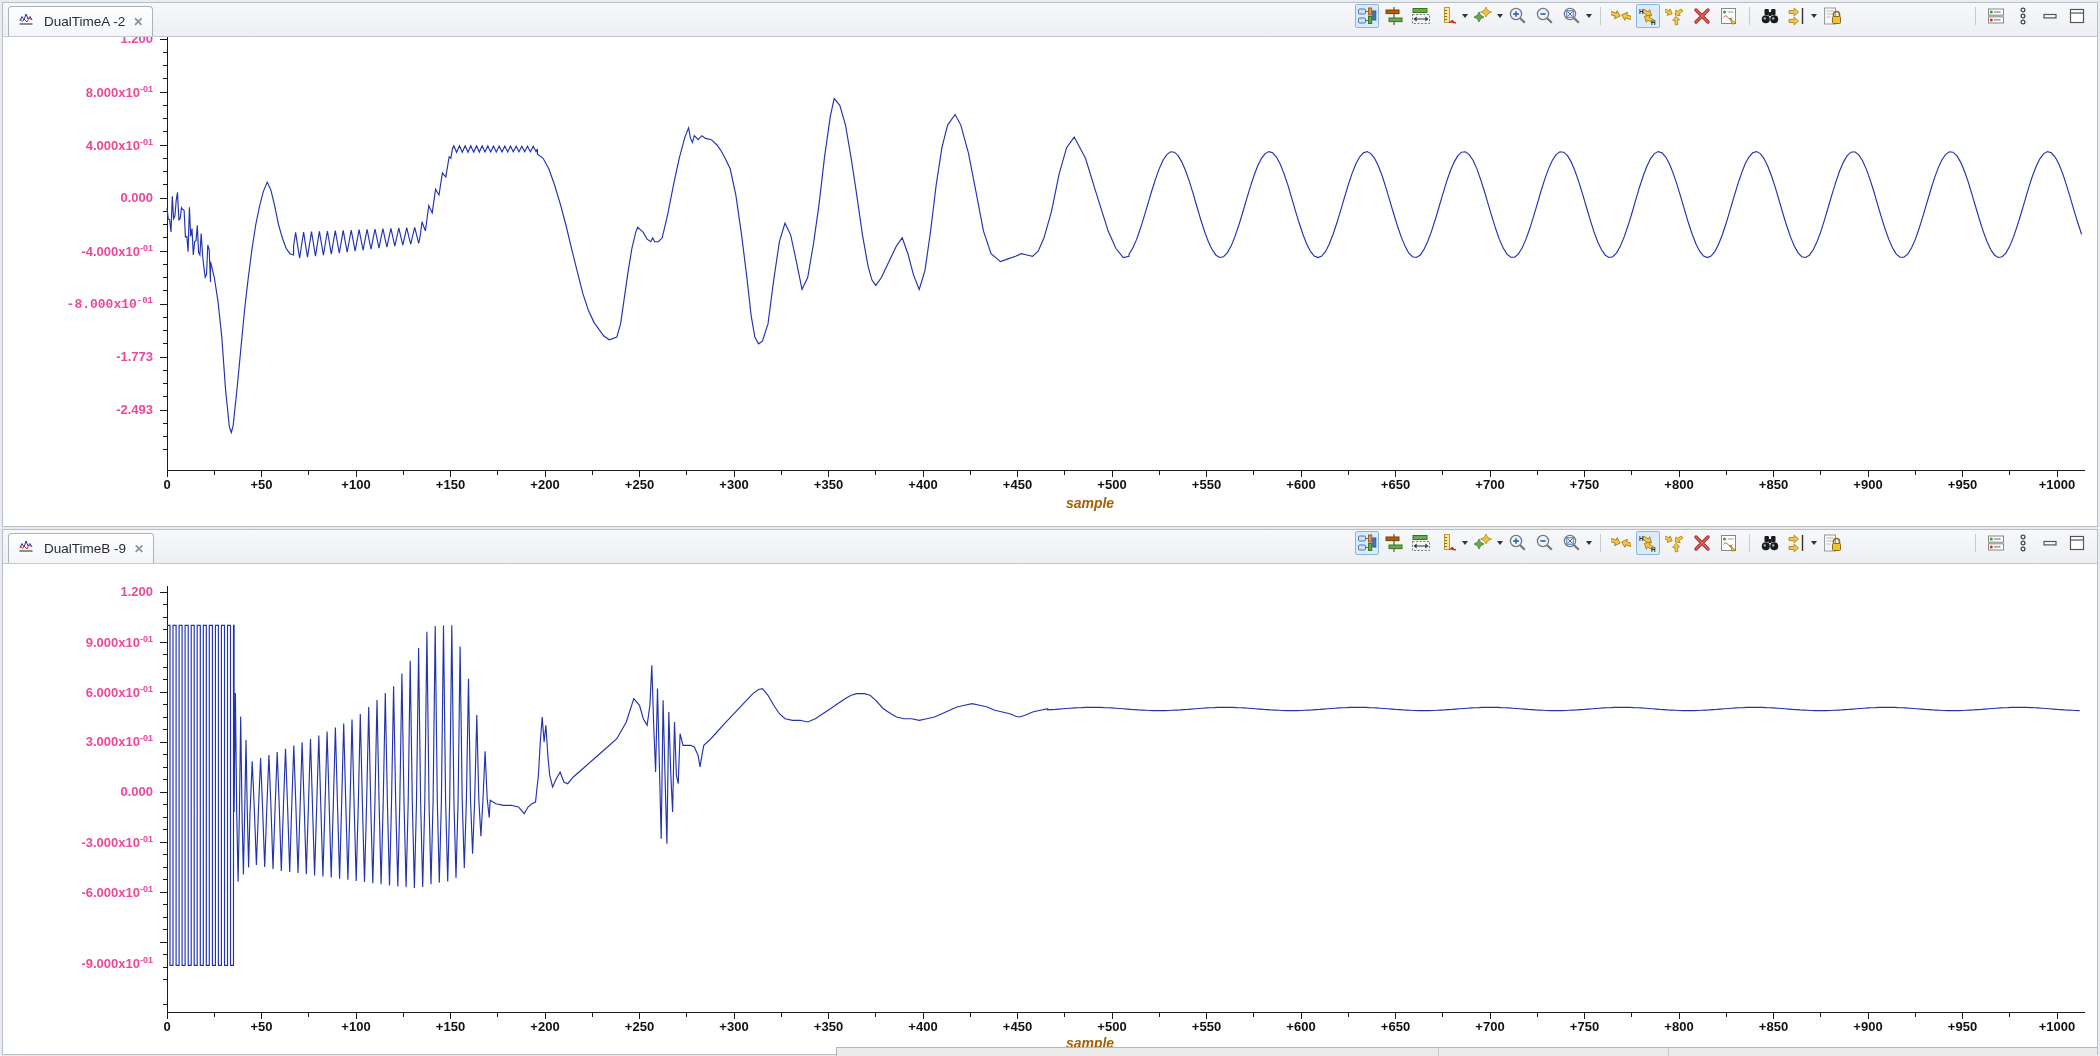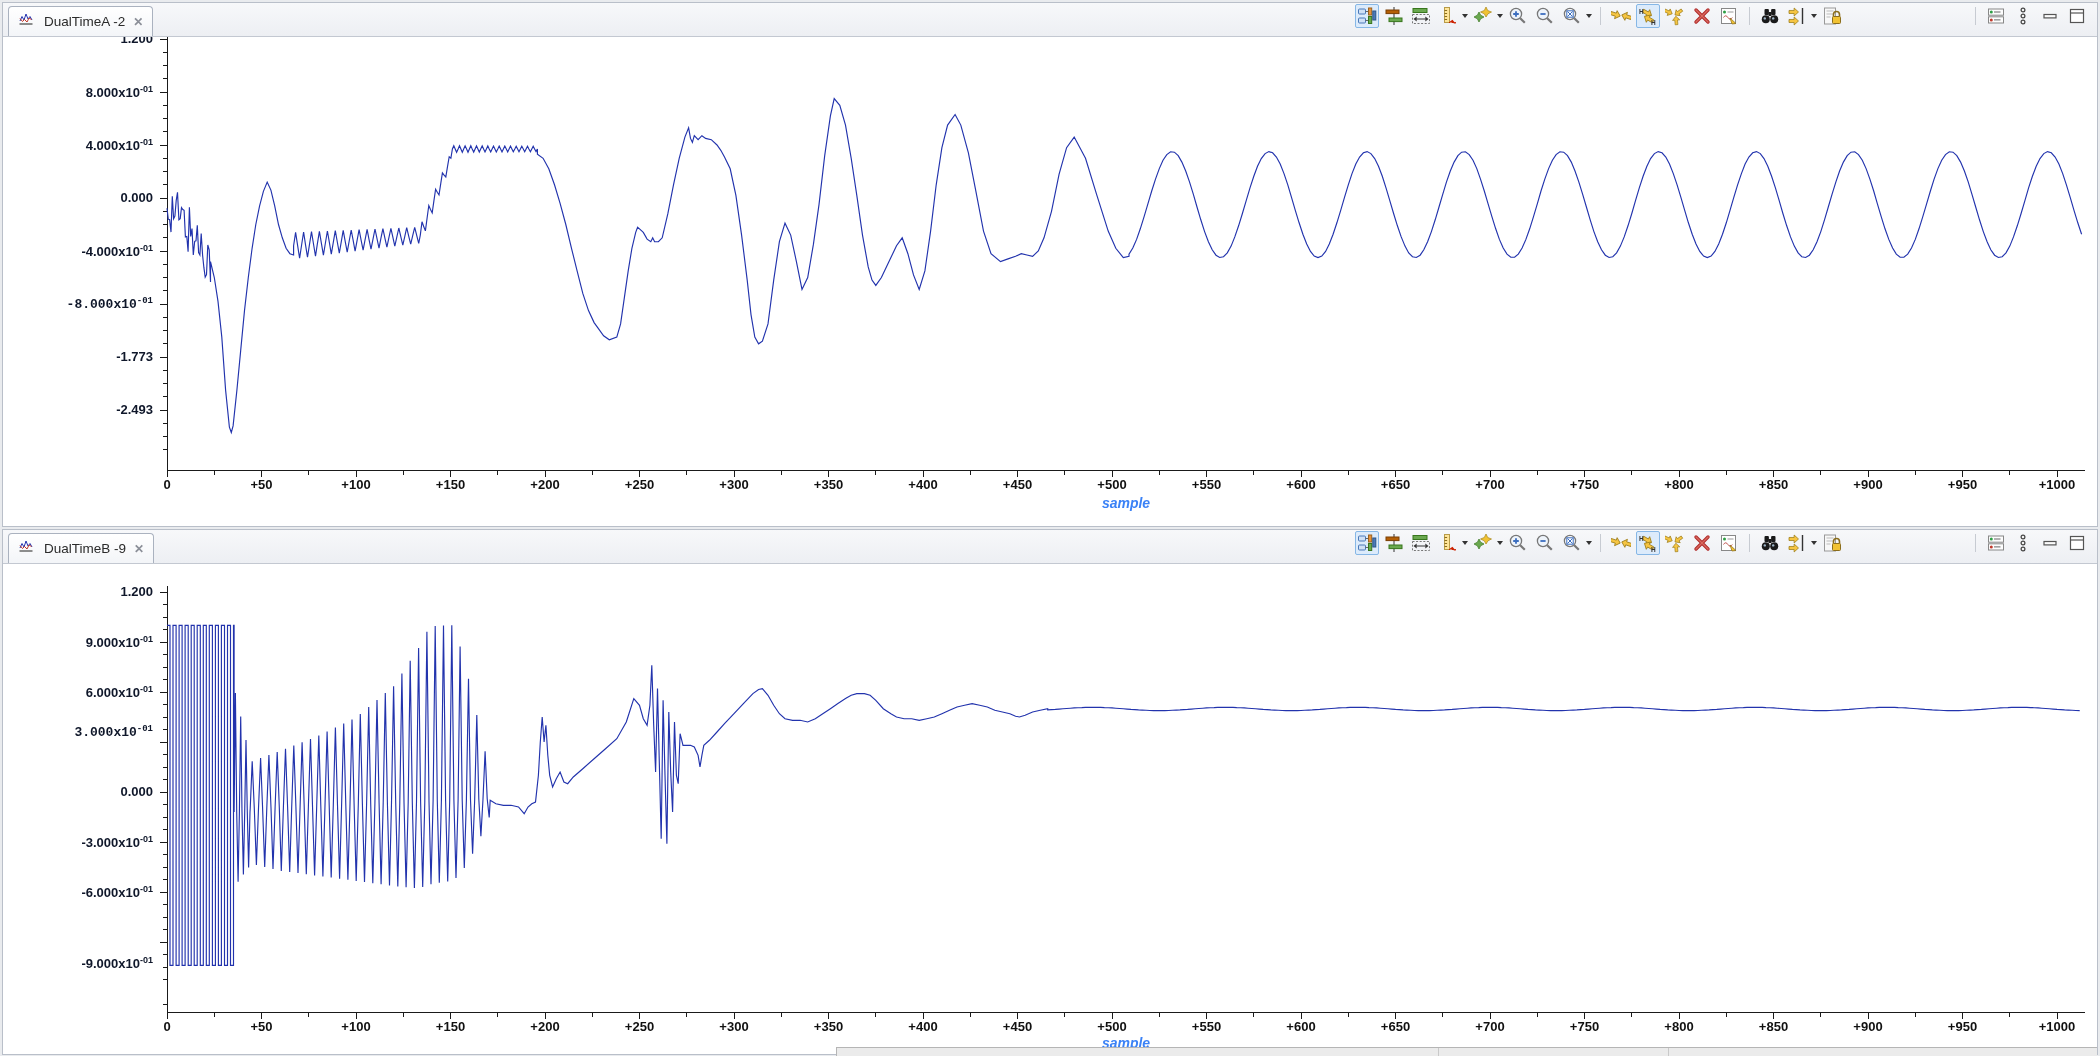--- a/index.html
+++ b/index.html
@@ -21,26 +21,26 @@
   .tb-item{display:flex;align-items:center;}
   .tb-btn{width:22px;height:22px;display:flex;align-items:center;justify-content:center;
     border:1px solid transparent;border-radius:2px;}
   .tb-btn.sel{background:#dcebfb;border-color:#86b7e6;}
   .tb-caret{width:0;height:0;border-left:3.5px solid transparent;
     border-right:3.5px solid transparent;border-top:4px solid #333;margin-left:2px;}
   .tb-sep{width:1px;height:18px;background:#c7cbd2;margin:0 5px;}
   .tb-spacer{width:120px;}
   .plot-svg{position:absolute;left:0;top:0;}
   .ylab{position:absolute;left:18px;width:132px;text-align:right;
-    font-size:13px;font-weight:bold;color:#0f172a;white-space:nowrap;}
+    font-size:13px;font-weight:bold;color:#ec4899;white-space:nowrap;}
   .ylab sup{font-size:9px;}
   .xlab{position:absolute;width:70px;text-align:center;font-size:13px;
     font-weight:bold;color:#111;}
-  .sample-label{position:absolute;left:1023px;width:200px;text-align:center;
-    font-size:14px;font-weight:bold;font-style:italic;color:#3b82f6;}
+  .sample-label{position:absolute;left:987px;width:200px;text-align:center;
+    font-size:14px;font-weight:bold;font-style:italic;color:#a16207;}
   #panel-0 .sample-label{top:492px;}
   #panel-1 .sample-label{top:505px;}
   .strip{position:absolute;left:833px;right:0;top:517px;height:9px;
     background:#ebebeb;border-top:1px solid #b5b5b5;border-left:1px solid #b5b5b5;}
   .strip-sep{position:absolute;top:0;width:1px;height:100%;background:#c9c9c9;}
 </style>
 </head>
 <body>
 
 <div class="panel" id="panel-0">
@@ -315,21 +315,21 @@
 
 <div class="panel" id="panel-1">
   <svg class="plot-svg" width="2094" height="523" viewBox="0 0 2094 523">
     <path class="ticks" fill="none" stroke="#1a1a1a" stroke-width="1" shape-rendering="crispEdges" d="M164 56V482M164 482H2082M157 62.0H164M157 112.0H164M157 162.0H164M157 212.0H164M157 262.0H164M157 312.0H164M157 362.0H164M157 412.0H164M160 74.5H164M160 87.0H164M160 99.5H164M160 124.5H164M160 137.0H164M160 149.5H164M160 174.5H164M160 187.0H164M160 199.5H164M160 224.5H164M160 237.0H164M160 249.5H164M160 274.5H164M160 287.0H164M160 299.5H164M160 324.5H164M160 337.0H164M160 349.5H164M160 374.5H164M160 387.0H164M160 399.5H164M160 424.5H164M160 437.0H164M160 449.5H164M160 474.5H164M164.0 482V489M258.5 482V489M353.0 482V489M447.5 482V489M542.0 482V489M636.5 482V489M731.0 482V489M825.5 482V489M920.0 482V489M1014.5 482V489M1109.0 482V489M1203.5 482V489M1298.0 482V489M1392.5 482V489M1487.0 482V489M1581.5 482V489M1676.0 482V489M1770.5 482V489M1865.0 482V489M1959.5 482V489M2054.0 482V489M211.3 482V486.5M305.8 482V486.5M400.3 482V486.5M494.8 482V486.5M589.3 482V486.5M683.8 482V486.5M778.3 482V486.5M872.8 482V486.5M967.3 482V486.5M1061.8 482V486.5M1156.3 482V486.5M1250.8 482V486.5M1345.3 482V486.5M1439.8 482V486.5M1534.3 482V486.5M1628.8 482V486.5M1723.3 482V486.5M1817.8 482V486.5M1912.3 482V486.5M2006.8 482V486.5"></path>
     <polyline class="wave" fill="none" stroke="#2233ad" stroke-width="1.15" points="164.0,95.3 167.0,95.3 167.0,435.4 170.0,435.4 170.0,95.3 173.1,95.3 173.1,435.4 176.1,435.4 176.1,95.3 179.1,95.3 179.1,435.4 182.1,435.4 182.1,95.3 185.2,95.3 185.2,435.4 188.2,435.4 188.2,95.3 191.2,95.3 191.2,435.4 194.2,435.4 194.2,95.3 197.3,95.3 197.3,435.4 200.3,435.4 200.3,95.3 203.3,95.3 203.3,435.4 206.3,435.4 206.3,95.3 209.4,95.3 209.4,435.4 212.4,435.4 212.4,95.3 215.4,95.3 215.4,435.4 218.4,435.4 218.4,95.3 221.5,95.3 221.5,435.4 224.5,435.4 224.5,95.3 227.5,95.3 227.5,435.4 230.5,435.4 230.5,95.3 231.1,95.3 231.1,282.0 232.4,162.9 233.7,282.0 235.1,351.7 236.4,282.0 237.7,186.5 239.0,282.0 240.4,344.5 241.7,282.0 243.0,210.1 244.3,282.0 245.6,337.4 247.0,282.0 247.2,278.7 249.2,231.2 251.3,278.5 253.4,335.1 255.5,278.3 257.6,228.1 259.6,278.2 261.7,337.1 263.8,278.0 265.9,225.0 268.0,277.8 270.0,339.0 272.1,277.6 274.2,221.9 276.3,277.5 278.3,340.9 280.4,277.3 282.5,218.7 284.6,277.1 286.7,342.0 288.7,276.9 290.8,215.4 292.9,276.8 295.0,343.1 297.1,276.6 299.1,212.2 301.2,276.4 303.3,344.2 305.4,276.2 307.5,208.9 309.5,276.1 311.6,345.4 313.7,275.9 315.8,205.5 317.8,275.7 319.9,346.5 322.0,275.6 324.1,201.5 326.2,275.4 328.2,347.6 330.3,275.2 332.4,197.5 334.5,275.0 336.6,348.7 338.6,274.9 340.7,193.5 342.8,274.7 344.9,349.8 347.0,274.5 349.0,189.5 351.1,274.3 353.2,351.0 355.3,274.2 357.3,183.9 359.4,274.0 361.5,352.1 363.6,273.8 365.7,177.0 367.7,273.6 369.8,353.2 371.9,273.5 374.0,170.0 376.1,273.3 378.1,354.3 380.2,273.1 382.3,163.1 384.4,273.0 386.5,355.4 388.5,272.8 390.6,156.2 392.7,272.6 394.8,356.4 396.8,272.4 398.9,143.5 401.0,272.3 403.1,357.2 405.2,272.1 407.2,130.8 409.3,271.9 411.4,358.0 413.5,271.7 415.6,117.9 417.6,271.6 419.7,356.9 421.8,271.4 423.9,101.7 426.0,271.2 428.0,354.3 430.1,271.0 432.2,95.9 434.3,270.9 436.3,352.8 438.4,270.7 440.5,95.6 442.6,270.5 444.7,351.4 446.7,270.4 448.8,95.3 450.9,270.2 453.0,348.1 455.1,270.0 457.1,116.4 459.2,269.8 461.3,338.0 463.4,269.7 465.5,148.7 467.5,269.5 469.6,323.7 471.7,269.3 473.8,185.0 475.8,269.1 477.9,306.1 480.0,269.0 482.1,221.4 484.2,268.8 486.2,287.5 487.2,270.3 492.9,273.7 500.4,275.3 508.0,275.3 515.5,277.0 521.2,283.7 525.0,277.0 528.8,273.7 532.5,272.0 535.4,245.3 537.3,212.0 539.2,187.0 541.1,212.0 542.9,195.3 544.8,225.3 546.7,245.3 549.6,257.0 553.3,248.7 557.1,242.0 560.9,252.0 564.7,253.7 570.3,247.0 579.8,238.7 591.1,228.7 602.5,218.7 613.8,208.7 623.3,192.0 630.8,168.6 636.5,175.3 640.3,188.7 644.1,195.3 646.9,175.3 648.8,135.3 650.7,195.3 652.6,242.0 654.5,158.6 656.3,232.0 658.2,308.7 660.1,170.3 662.0,245.3 663.9,313.7 665.8,182.0 667.7,242.0 669.6,282.0 671.5,192.0 673.4,245.3 675.2,253.7 677.1,203.7 680.0,215.3 683.8,215.3 687.5,215.3 691.3,217.0 695.1,225.3 697.0,237.0 698.9,225.3 700.8,215.3 706.4,210.3 714.0,202.0 721.5,193.7 731.0,183.7 740.4,173.6 749.9,163.6 755.6,159.5 759.4,158.6 765.0,165.3 770.7,175.3 776.4,183.7 782.0,188.7 789.6,190.3 797.1,190.3 804.7,192.0 812.3,188.7 819.8,183.7 827.4,178.7 834.9,173.6 842.5,168.6 848.2,165.3 853.8,163.6 861.4,163.6 867.1,165.3 872.8,170.3 880.3,178.7 887.9,183.7 893.5,187.0 901.1,188.7 908.7,188.7 916.2,190.3 923.8,188.7 931.3,187.0 938.9,183.7 946.5,180.3 954.0,177.0 961.6,175.3 969.1,173.6 976.7,175.3 984.3,177.0 991.8,180.3 999.4,182.0 1006.9,183.7 1012.6,186.2 1016.4,187.0 1022.1,185.3 1029.6,182.0 1037.2,180.3 1044.7,178.7 1044.7,179.9 1048.5,179.6 1052.3,179.4 1056.1,179.1 1059.9,178.8 1063.6,178.5 1067.4,178.2 1071.2,177.9 1075.0,177.7 1078.8,177.6 1082.5,177.4 1086.3,177.3 1090.1,177.3 1093.9,177.3 1097.7,177.4 1101.4,177.6 1105.2,177.7 1109.0,177.9 1112.8,178.2 1116.6,178.5 1120.3,178.8 1124.1,179.1 1127.9,179.4 1131.7,179.6 1135.5,179.9 1139.2,180.1 1143.0,180.3 1146.8,180.5 1150.6,180.6 1154.4,180.6 1158.1,180.6 1161.9,180.6 1165.7,180.5 1169.5,180.3 1173.3,180.1 1177.0,179.9 1180.8,179.6 1184.6,179.4 1188.4,179.1 1192.2,178.8 1195.9,178.5 1199.7,178.2 1203.5,177.9 1207.3,177.7 1211.1,177.6 1214.8,177.4 1218.6,177.3 1222.4,177.3 1226.2,177.3 1230.0,177.4 1233.7,177.6 1237.5,177.7 1241.3,177.9 1245.1,178.2 1248.9,178.5 1252.6,178.8 1256.4,179.1 1260.2,179.4 1264.0,179.6 1267.8,179.9 1271.5,180.1 1275.3,180.3 1279.1,180.5 1282.9,180.6 1286.7,180.6 1290.4,180.6 1294.2,180.6 1298.0,180.5 1301.8,180.3 1305.6,180.1 1309.3,179.9 1313.1,179.6 1316.9,179.4 1320.7,179.1 1324.5,178.8 1328.2,178.5 1332.0,178.2 1335.8,177.9 1339.6,177.7 1343.4,177.6 1347.1,177.4 1350.9,177.3 1354.7,177.3 1358.5,177.3 1362.3,177.4 1366.0,177.6 1369.8,177.7 1373.6,177.9 1377.4,178.2 1381.2,178.5 1384.9,178.8 1388.7,179.1 1392.5,179.4 1396.3,179.6 1400.1,179.9 1403.8,180.1 1407.6,180.3 1411.4,180.5 1415.2,180.6 1419.0,180.6 1422.7,180.6 1426.5,180.6 1430.3,180.5 1434.1,180.3 1437.9,180.1 1441.6,179.9 1445.4,179.6 1449.2,179.4 1453.0,179.1 1456.8,178.8 1460.5,178.5 1464.3,178.2 1468.1,177.9 1471.9,177.7 1475.7,177.6 1479.4,177.4 1483.2,177.3 1487.0,177.3 1490.8,177.3 1494.6,177.4 1498.3,177.6 1502.1,177.7 1505.9,177.9 1509.7,178.2 1513.5,178.5 1517.2,178.8 1521.0,179.1 1524.8,179.4 1528.6,179.6 1532.4,179.9 1536.1,180.1 1539.9,180.3 1543.7,180.5 1547.5,180.6 1551.3,180.6 1555.0,180.6 1558.8,180.6 1562.6,180.5 1566.4,180.3 1570.2,180.1 1573.9,179.9 1577.7,179.6 1581.5,179.4 1585.3,179.1 1589.1,178.8 1592.8,178.5 1596.6,178.2 1600.4,177.9 1604.2,177.7 1608.0,177.6 1611.7,177.4 1615.5,177.3 1619.3,177.3 1623.1,177.3 1626.9,177.4 1630.6,177.6 1634.4,177.7 1638.2,177.9 1642.0,178.2 1645.8,178.5 1649.5,178.8 1653.3,179.1 1657.1,179.4 1660.9,179.6 1664.7,179.9 1668.4,180.1 1672.2,180.3 1676.0,180.5 1679.8,180.6 1683.6,180.6 1687.3,180.6 1691.1,180.6 1694.9,180.5 1698.7,180.3 1702.5,180.1 1706.2,179.9 1710.0,179.6 1713.8,179.4 1717.6,179.1 1721.4,178.8 1725.1,178.5 1728.9,178.2 1732.7,177.9 1736.5,177.7 1740.3,177.6 1744.0,177.4 1747.8,177.3 1751.6,177.3 1755.4,177.3 1759.2,177.4 1762.9,177.6 1766.7,177.7 1770.5,177.9 1774.3,178.2 1778.1,178.5 1781.8,178.8 1785.6,179.1 1789.4,179.4 1793.2,179.6 1797.0,179.9 1800.7,180.1 1804.5,180.3 1808.3,180.5 1812.1,180.6 1815.9,180.6 1819.6,180.6 1823.4,180.6 1827.2,180.5 1831.0,180.3 1834.8,180.1 1838.5,179.9 1842.3,179.6 1846.1,179.4 1849.9,179.1 1853.7,178.8 1857.4,178.5 1861.2,178.2 1865.0,177.9 1868.8,177.7 1872.6,177.6 1876.3,177.4 1880.1,177.3 1883.9,177.3 1887.7,177.3 1891.5,177.4 1895.2,177.6 1899.0,177.7 1902.8,177.9 1906.6,178.2 1910.4,178.5 1914.1,178.8 1917.9,179.1 1921.7,179.4 1925.5,179.6 1929.3,179.9 1933.0,180.1 1936.8,180.3 1940.6,180.5 1944.4,180.6 1948.2,180.6 1951.9,180.6 1955.7,180.6 1959.5,180.5 1963.3,180.3 1967.1,180.1 1970.8,179.9 1974.6,179.6 1978.4,179.4 1982.2,179.1 1986.0,178.8 1989.7,178.5 1993.5,178.2 1997.3,177.9 2001.1,177.7 2004.9,177.6 2008.6,177.4 2012.4,177.3 2016.2,177.3 2020.0,177.3 2023.8,177.4 2027.5,177.6 2031.3,177.7 2035.1,177.9 2038.9,178.2 2042.7,178.5 2046.4,178.8 2050.2,179.1 2054.0,179.4 2057.8,179.6 2061.6,179.9 2065.3,180.1 2069.1,180.3 2072.9,180.5 2076.7,180.6"></polyline>
   </svg>
   <div class="labels-layer">
       <div class="ylab" style="top: 53.96px;">1.200</div>
       <div class="ylab" style="top: 103.97px;">9.000x10<sup>-01</sup></div>
       <div class="ylab" style="top: 153.98px;">6.000x10<sup>-01</sup></div>
-      <div class="ylab" style="top: 194px; font-family: Liberation Mono, monospace;">3.000x10<sup>-01</sup></div>
+      <div class="ylab" style="top: 203px;">3.000x10<sup>-01</sup></div>
       <div class="ylab" style="top: 254px;">0.000</div>
       <div class="ylab" style="top: 304.01px;">-3.000x10<sup>-01</sup></div>
       <div class="ylab" style="top: 354.02px;">-6.000x10<sup>-01</sup></div>
       <div class="ylab" style="top: 425px;">-9.000x10<sup>-01</sup></div>
       <div class="xlab" style="left: 129px; top: 489px;">0</div>
       <div class="xlab" style="left: 223.5px; top: 489px;">+50</div>
       <div class="xlab" style="left: 318px; top: 489px;">+100</div>
       <div class="xlab" style="left: 412.5px; top: 489px;">+150</div>
       <div class="xlab" style="left: 507px; top: 489px;">+200</div>
       <div class="xlab" style="left: 601.5px; top: 489px;">+250</div>

